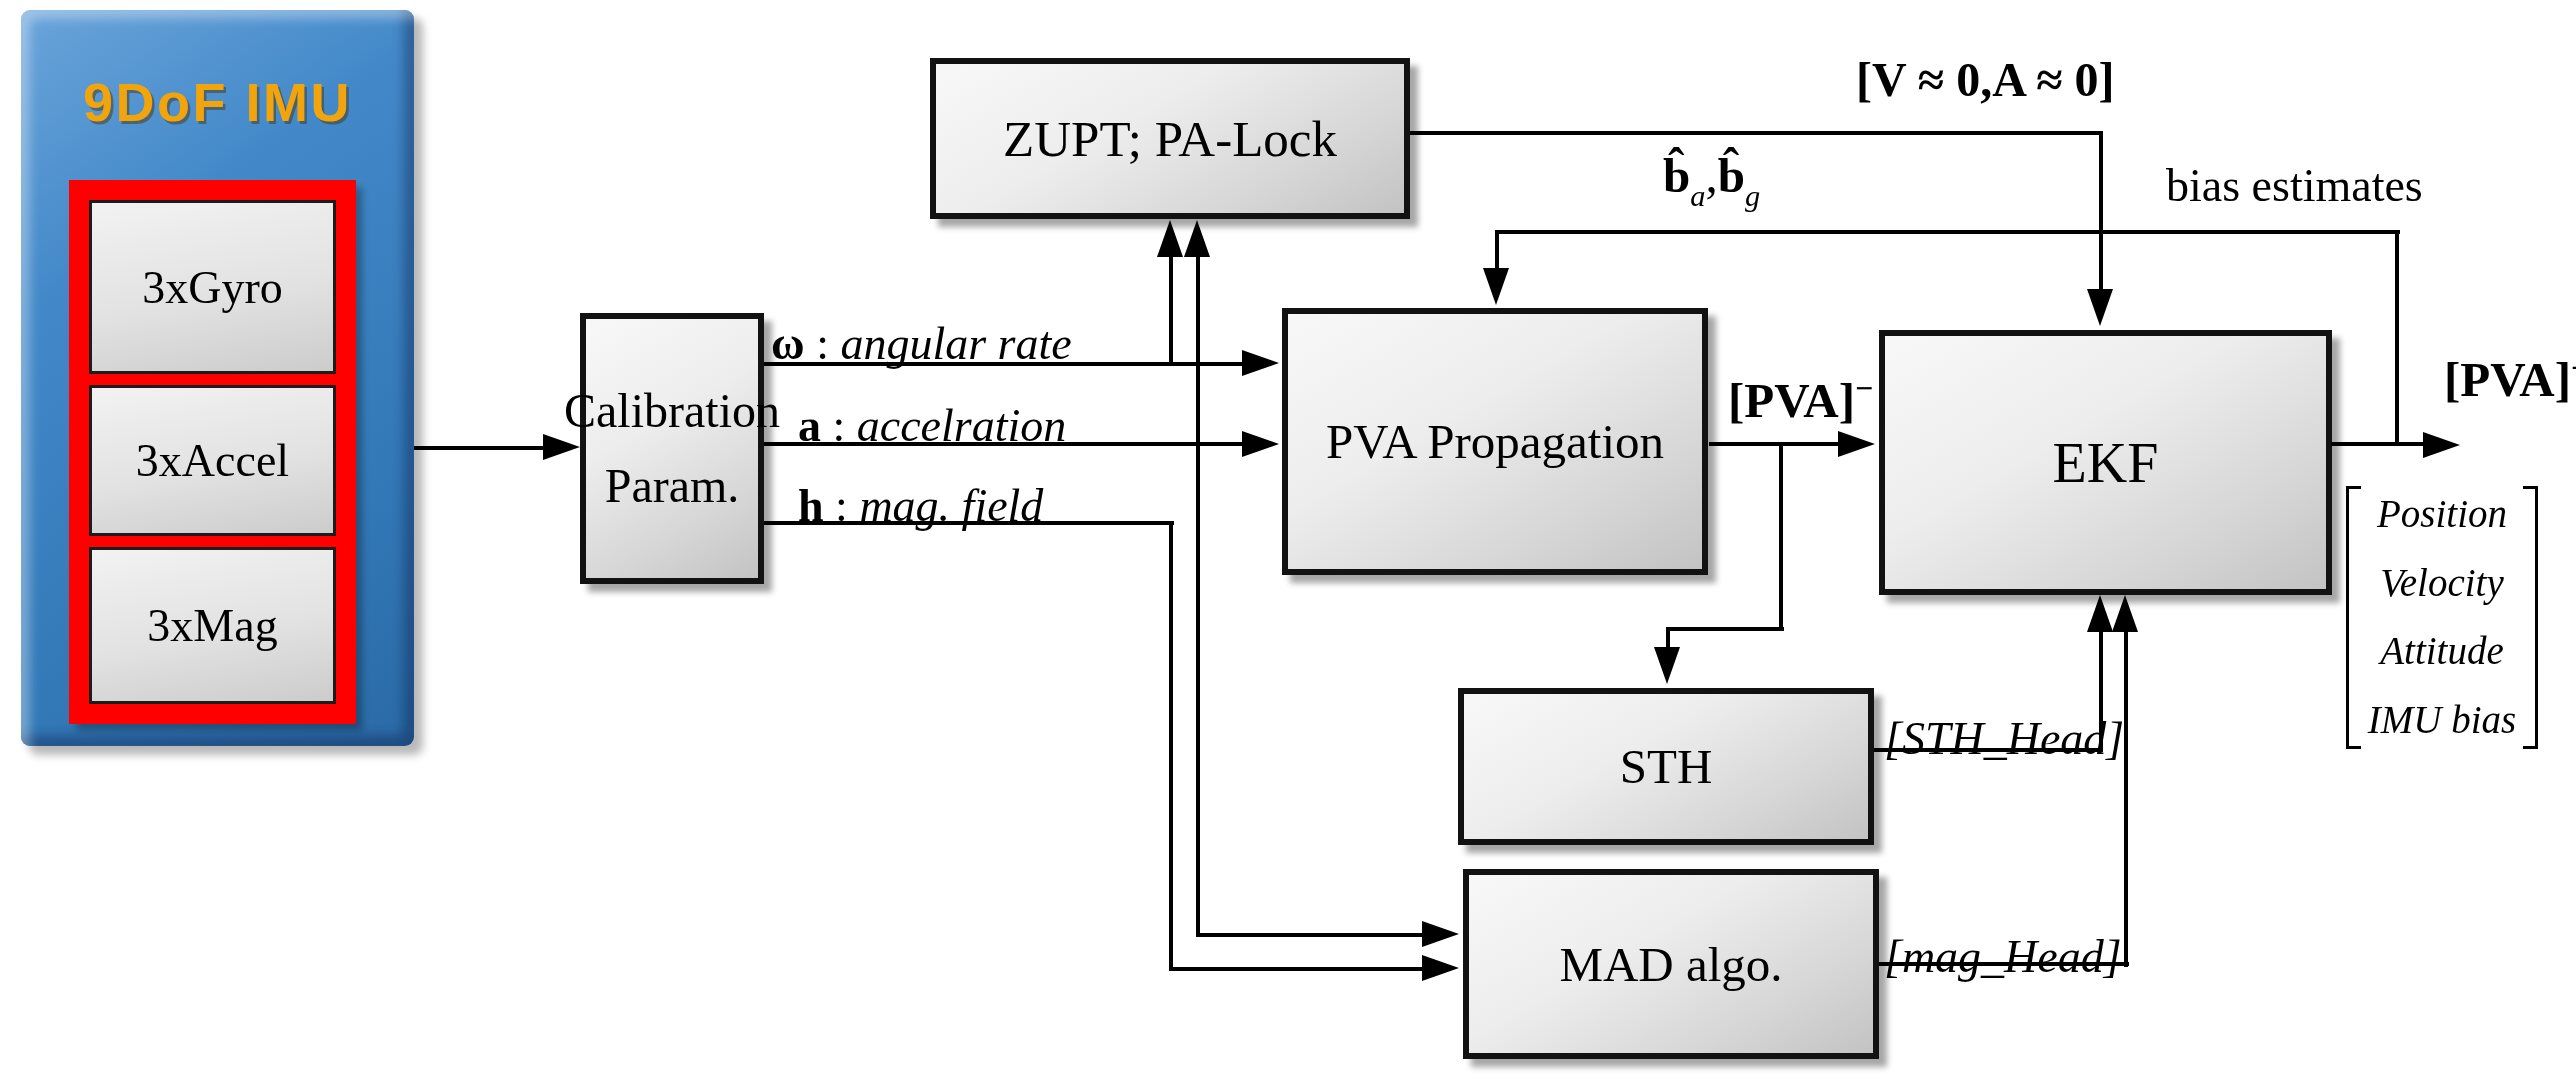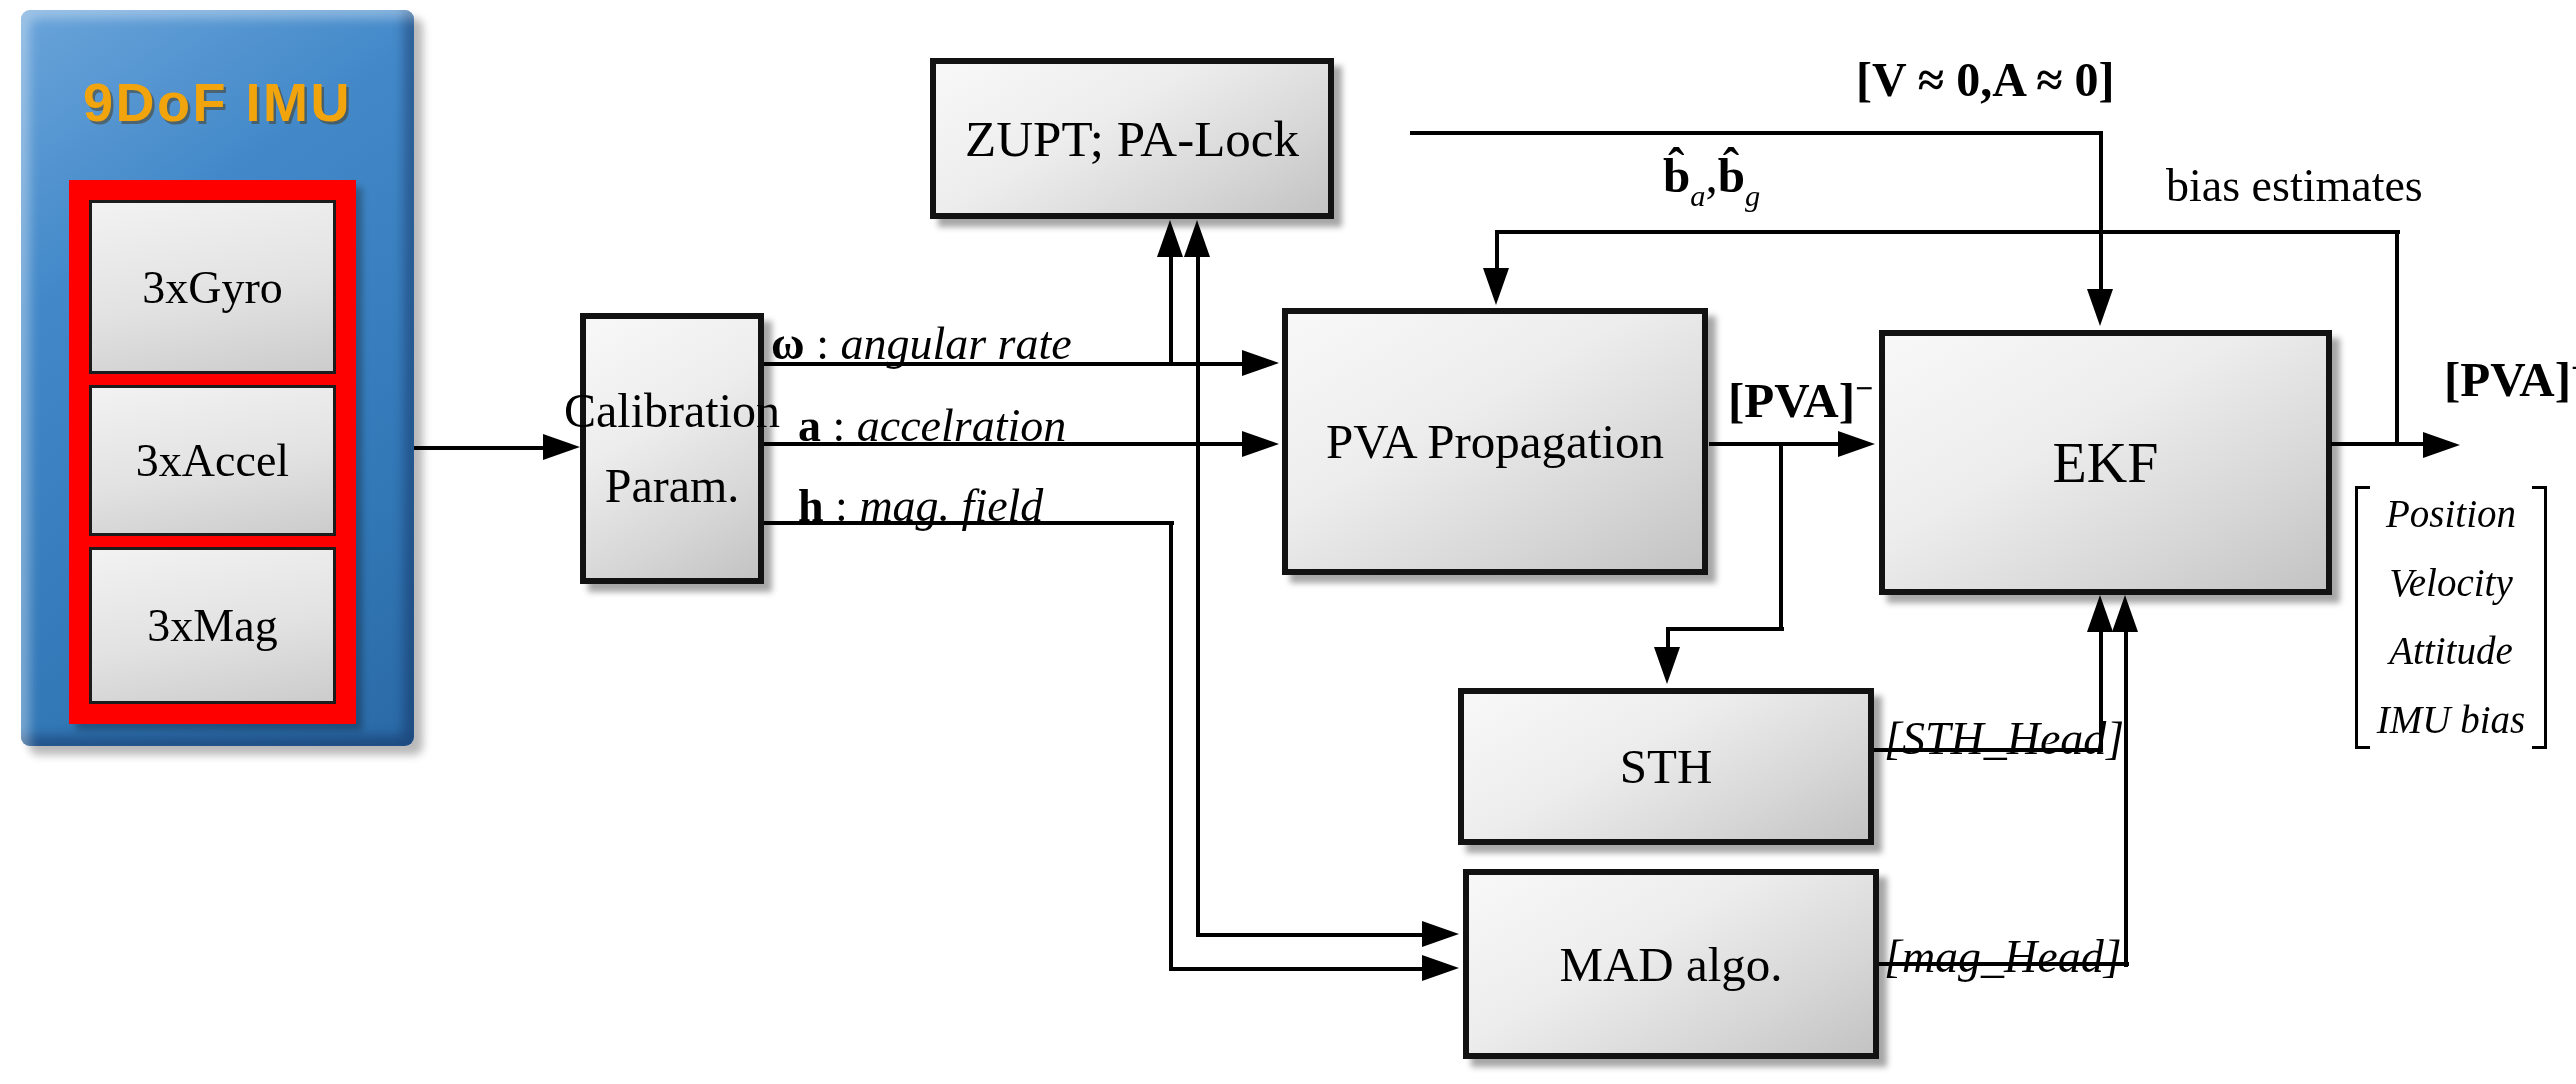--- a/index.html
+++ b/index.html
@@ -23,21 +23,21 @@
        box-shadow:inset 8.5px 8.5px 10.2px rgba(255,255,255,0.35),inset -10.2px -10.2px 10.2px rgba(10,20,60,0.35),8.5px 8.5px 8.5px rgba(0,0,0,0.28);}
   #imu-title{position:absolute;left:0;top:61px;width:100%;text-align:center;
        font-family:"Liberation Sans","DejaVu Sans",sans-serif;font-weight:bold;font-size:54px;letter-spacing:2.5px;
        text-shadow:2.5px 2.5px 0 rgba(70,45,0,0.45);}
   #sensor-frame{position:absolute;left:48px;top:170px;width:287px;height:544px;box-sizing:border-box;
        padding:20px;display:flex;flex-direction:column;gap:11px;
        box-shadow:6.8px 6.8px 6.8px rgba(0,0,0,0.3);}
   .sensor{box-sizing:border-box;border:3.4px solid #1c1c1c;
        background:linear-gradient(170deg,#f2f2f2 0%,#e2e2e2 55%,#cccccc 100%);
        display:flex;align-items:center;justify-content:center;font-size:46px;}
-  .matrix{position:absolute;left:2346px;top:486px;width:192px;height:263px;margin-left:9px;}
+  .matrix{position:absolute;left:2346px;top:486px;width:192px;height:263px;}
   .brk{position:absolute;top:0;bottom:0;width:15.3px;box-sizing:border-box;}
   .brk-l{left:0;border-left:3.4px solid #000;border-top:3.4px solid #000;border-bottom:3.4px solid #000;}
   .brk-r{right:0;border-right:3.4px solid #000;border-top:3.4px solid #000;border-bottom:3.4px solid #000;}
   .mrows{position:absolute;left:15.3px;right:15.3px;top:5.1px;bottom:5.1px;display:flex;flex-direction:column;justify-content:space-between;}
   .mrow{font-style:italic;font-size:39px;text-align:center;line-height:1.2;}
 </style>
 </head>
 <body>
 
 <div id="canvas">
@@ -57,21 +57,21 @@
     </div>
   </div>
 
   <div class="box" style="left:580px;top:313px;width:184px;height:271px;font-size:48px;line-height:1.55;">
     <div>
       <div>Calibration</div>
       <div>Param.</div>
     </div>
   </div>
 
-  <div class="box" style="left:930px;top:58px;width:404px;height:161px;font-size:51px;">
+  <div class="box" style="left:930px;top:58px;width:480px;height:161px;font-size:51px;">
     <span>ZUPT; PA-Lock</span>
   </div>
 
   <div class="box" style="left:1282px;top:308px;width:426px;height:267px;font-size:49px;">
     <span>PVA Propagation</span>
   </div>
 
   <div class="box" style="left:1879px;top:330px;width:453px;height:265px;font-size:56px;">
     <span>EKF</span>
   </div>

